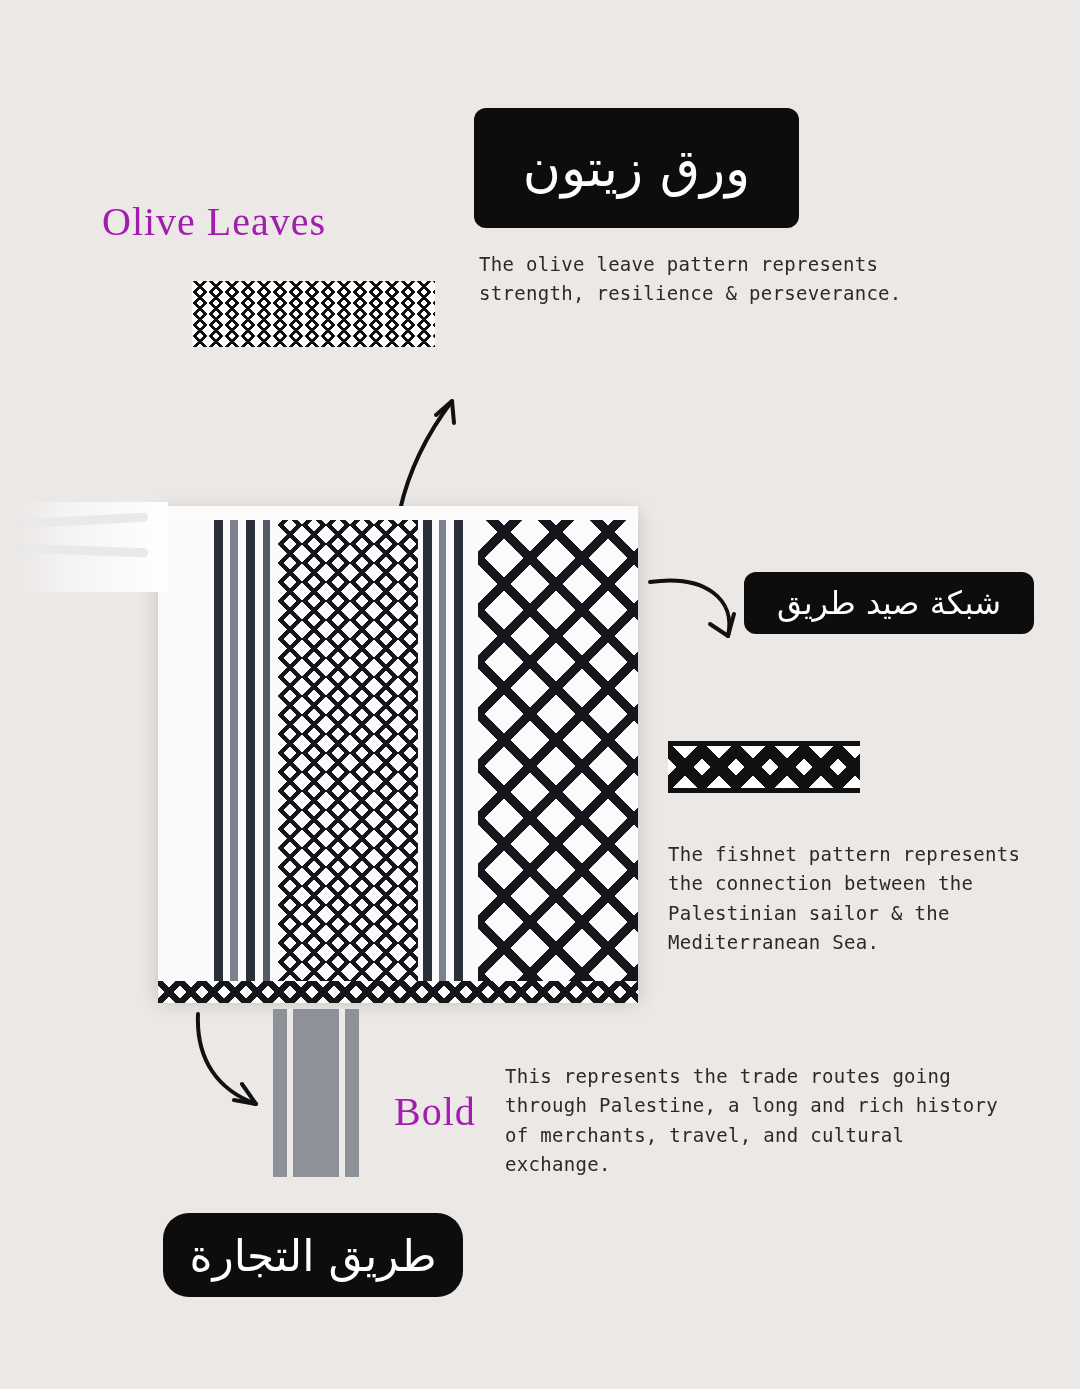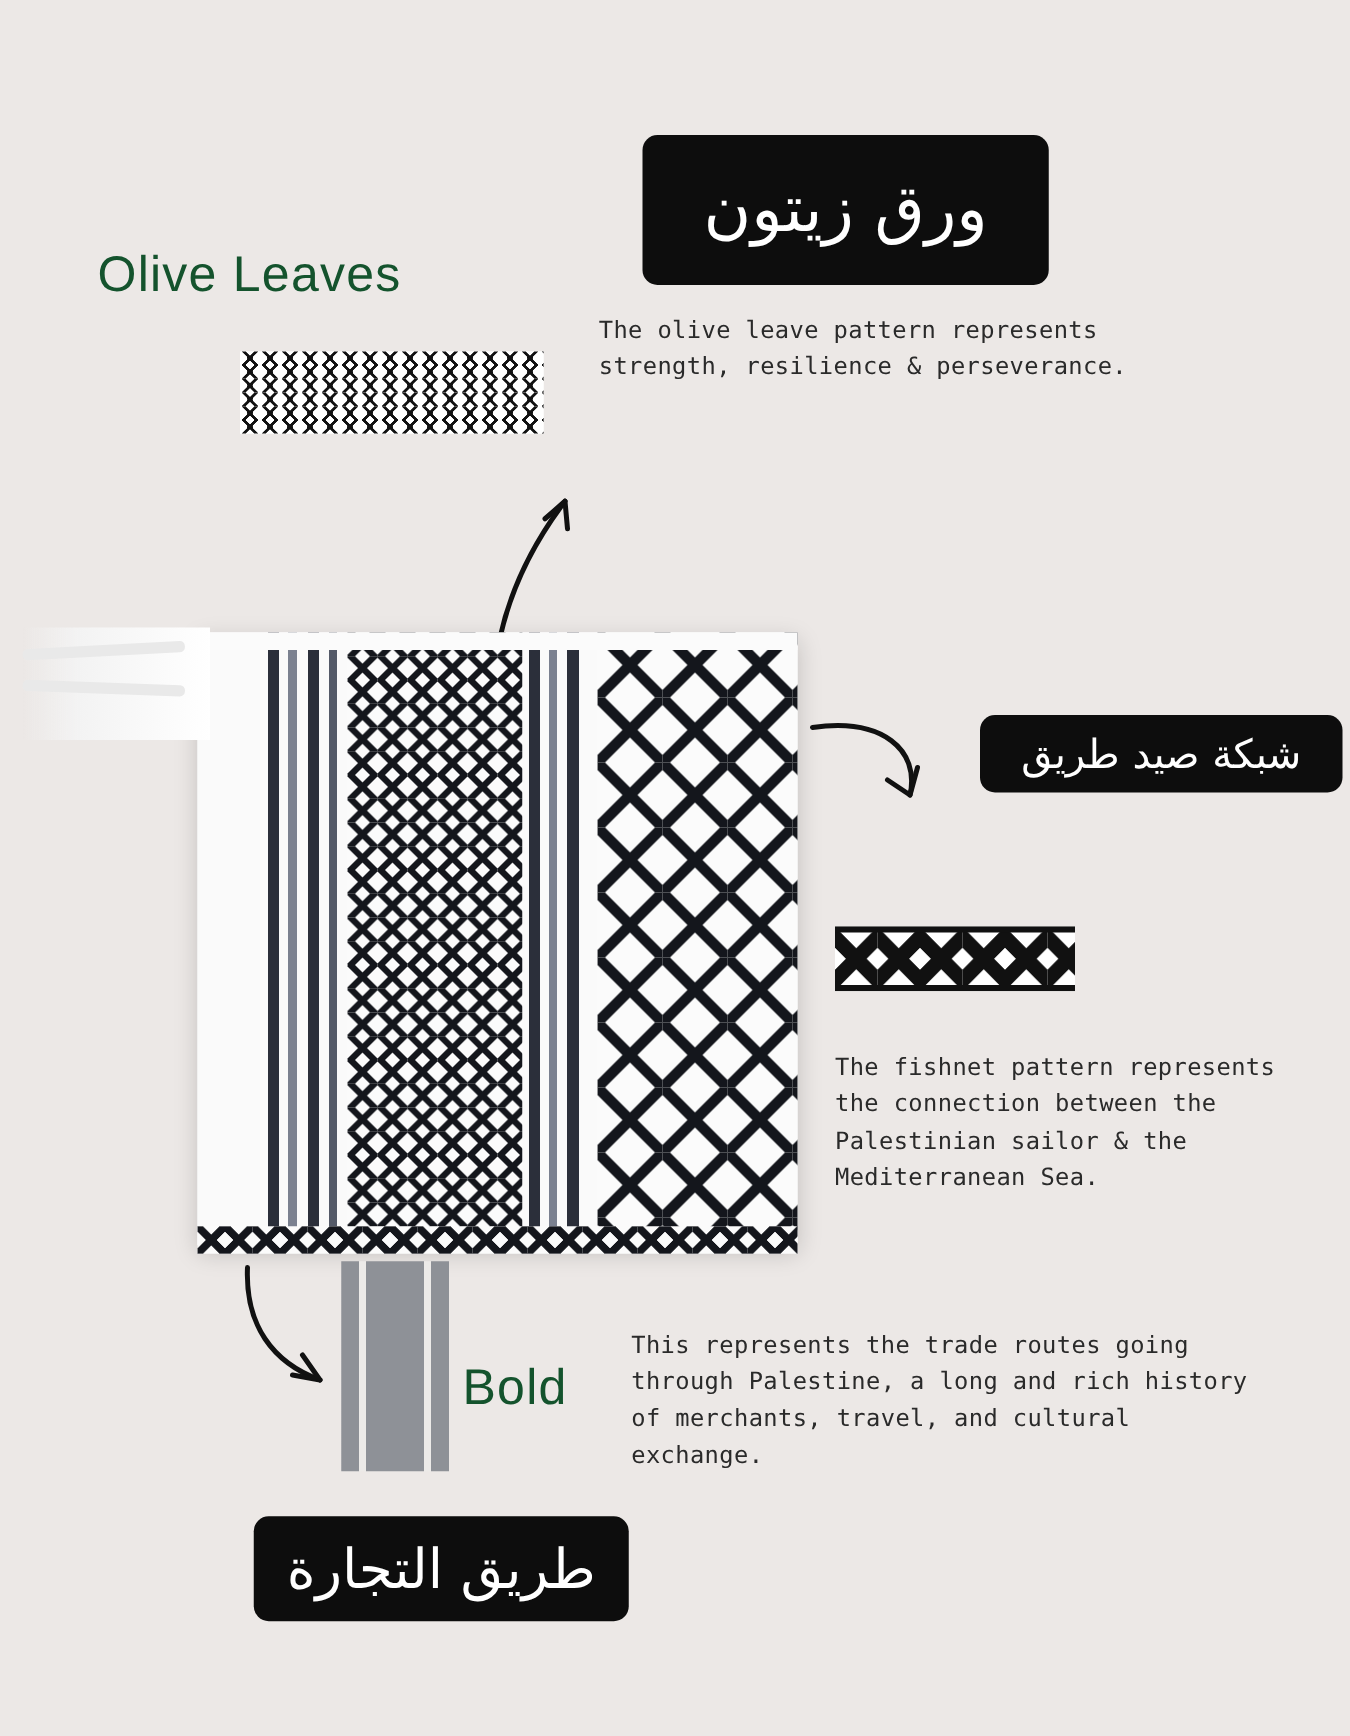--- a/index.html
+++ b/index.html
@@ -18,38 +18,38 @@
 
   .stage {
     position: absolute;
     inset: 0;
     background: #ece8e6;
   }
 
   
   .label-plain {
     position: absolute;
-    font-family: Liberation Sans, sans-serif;
+    font-family: Liberation Serif, serif;
     letter-spacing: 1px;
-    color: #14532d;
+    color: #a21caf;
     white-space: nowrap;
+    margin-left: 24px;
   }
   .arabic-tag {
     position: absolute;
     background: #0d0d0d;
     color: #ffffff;
     border-radius: 12px;
     font-family: "DejaVu Sans", sans-serif;
     direction: rtl;
     text-align: center;
     display: flex;
     align-items: center;
     justify-content: center;
     white-space: nowrap;
-    margin-left: 40px;
   }
   .body-text {
     position: absolute;
     font-family: "DejaVu Sans Mono", monospace;
     color: #2a2a2a;
     line-height: 1.55;
     letter-spacing: 0.3px;
   }
 
   
@@ -300,20 +300,20 @@
     <div class="bottom-band"></div>
     <div class="fringe"></div>
   </div>
 
   <div id="trade-stripes"></div>
 
   <div class="label-plain" style="left:370px; top:1088px; font-size:40px;">Bold</div>
 
   <div class="body-text" style="left:505px; top:1062px; width:500px; font-size:19px;">This represents the trade routes going through Palestine, a long and rich history of merchants, travel, and cultural exchange.</div>
 
-  <div class="arabic-tag" style="left:163px; top:1213px; width:300px; height:84px; font-size:44px;">طريق التجارة</div>
+  <div class="arabic-tag" style="left:163px; top:1213px; width:300px; height:84px; font-size:44px;border-radius:26px;">طريق التجارة</div>
 
   <svg class="arrow" style="left:190px; top:1008px; width:90px; height:110px;">
     <path d="M8,6 C6,52 28,82 66,96" stroke-width="4" stroke-linecap="round"></path>
     <path d="M66,96 L44,92 M66,96 L52,76" stroke-width="4" stroke-linecap="round"></path>
   </svg>
 
 </div>
 
 </body></html>

